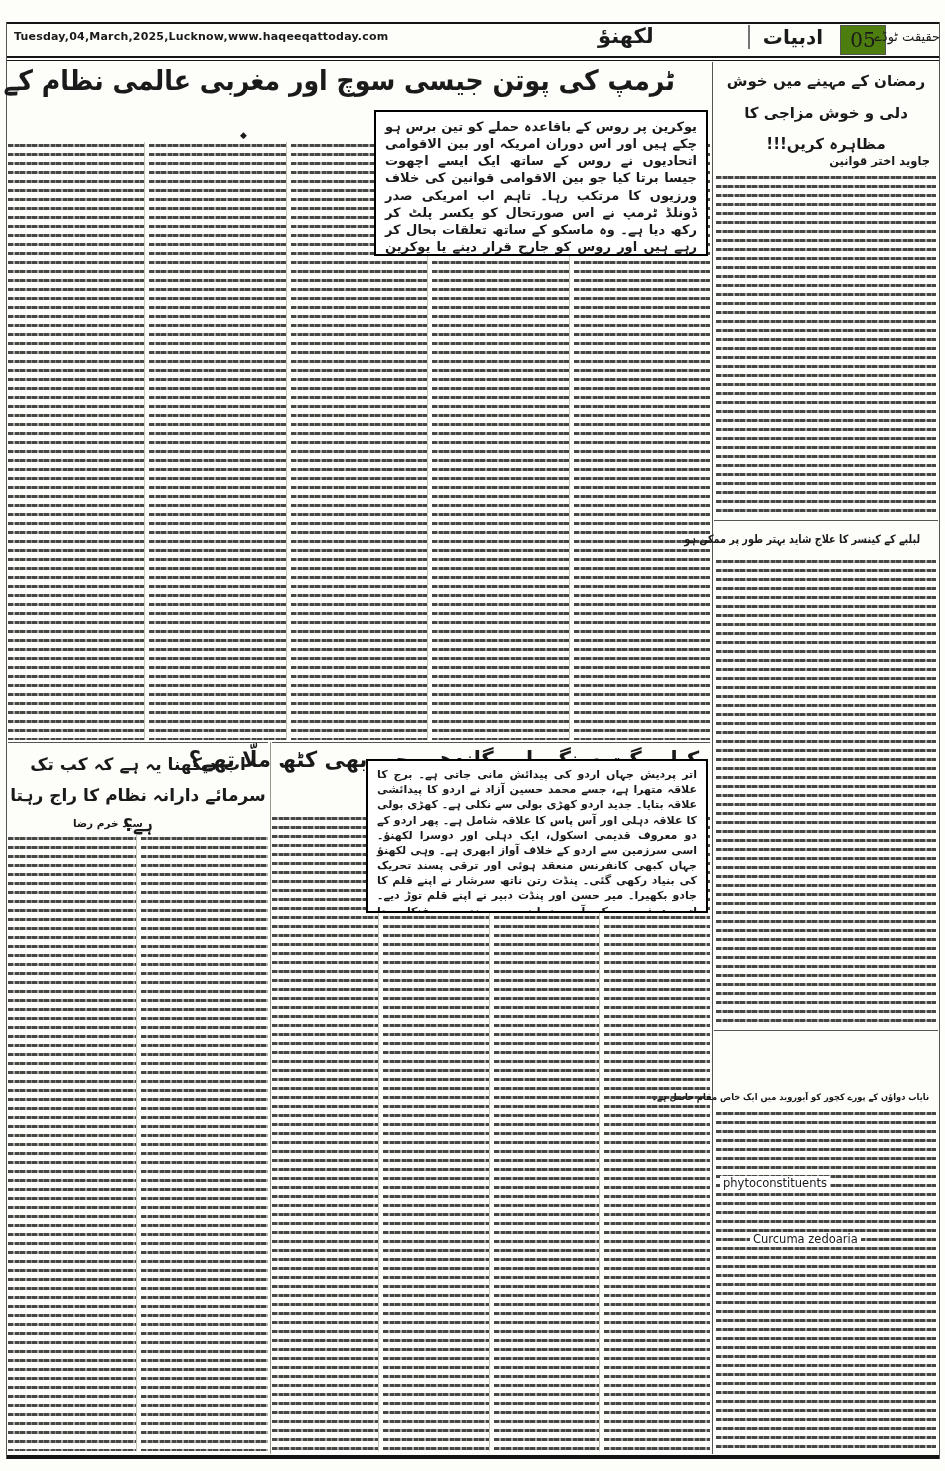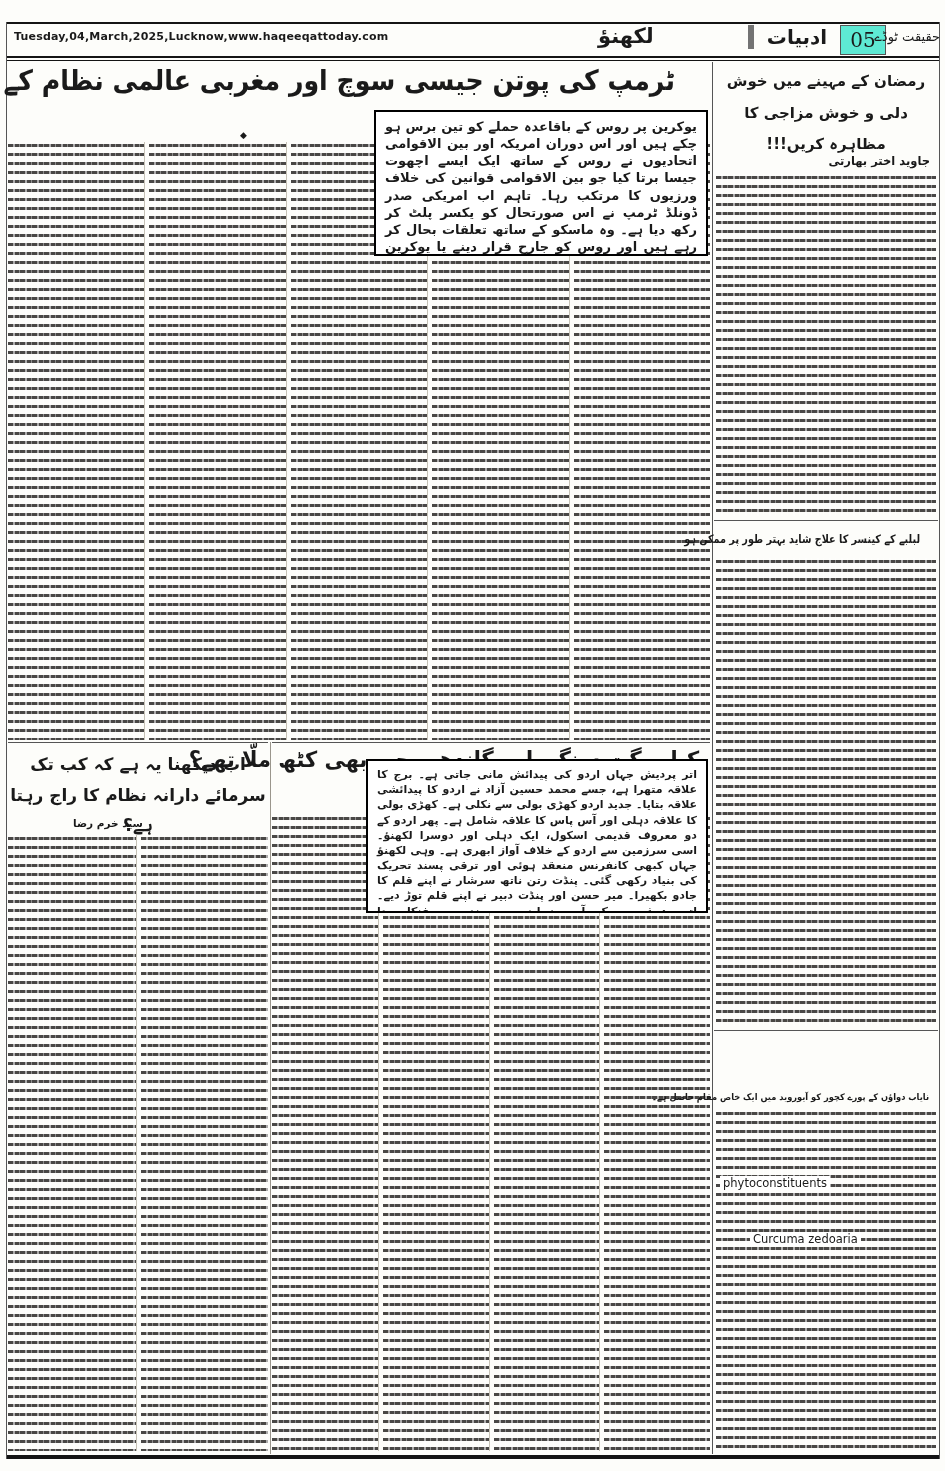--- a/index.html
+++ b/index.html
@@ -12,22 +12,22 @@
   .abs{position:absolute;}
   .rtl{direction:rtl; unicode-bidi:plaintext;}
 
   
   .hrule{position:absolute; background:#141414;}
   .vrule{position:absolute; background:#9a968c; width:1px;}
 
   
   #dateline{left:14px; top:30px; font-size:11px; font-weight:bold; letter-spacing:.2px;}
   #city{left:598px; top:24px; width:108px; font-size:21px; font-weight:bold; text-align:left;}
-  #section{left:748px; top:25px; width:86px; font-size:20px; font-weight:bold; text-align:center; border-left:6px solid #737373;}
-  #pagenumbox{left:840px; top:25px; width:44px; height:28px; background:#5eead4; border:1px solid #555;
+  #section{left:748px; top:25px; width:86px; font-size:20px; font-weight:bold; text-align:center; border-left:2px solid #737373;}
+  #pagenumbox{left:840px; top:25px; width:44px; height:28px; background:#4d7c0f; border:1px solid #555;
     font-size:20px; line-height:28px; text-align:center; font-family:"DejaVu Serif", serif;}
   #masthead{left:888px; top:29px; width:52px; font-size:13px; font-weight:normal; text-align:center; white-space:nowrap;}
 
   
   .tx{
     background-image:
       repeating-linear-gradient(90deg, rgba(255,255,255,0) 0 5px, rgba(255,255,255,.55) 5px 7px,
         rgba(255,255,255,0) 7px 11px, rgba(255,255,255,.38) 11px 12px),
       repeating-linear-gradient(180deg, rgba(0,0,0,0) 0 2.2px, rgba(28,26,24,.8) 2.2px 4.6px,
         rgba(0,0,0,0) 4.6px 9px);
@@ -138,21 +138,21 @@
       <div class="col tx"></div>
     </div>
     <div class="textbox" id="mid-box">اتر پردیش جہاں اردو کی پیدائش مانی جاتی ہے۔ برج کا علاقہ متھرا ہے، جسے محمد حسین آزاد نے اردو کا پیدائشی علاقہ بتایا۔ جدید اردو کھڑی بولی سے نکلی ہے۔ کھڑی بولی کا علاقہ دہلی اور آس پاس کا علاقہ شامل ہے۔ پھر اردو کے دو معروف قدیمی اسکول، ایک دہلی اور دوسرا لکھنؤ۔ اسی سرزمین سے اردو کے خلاف آواز ابھری ہے۔ وہی لکھنؤ جہاں کبھی کانفرنس منعقد ہوئی اور ترقی پسند تحریک کی بنیاد رکھی گئی۔ پنڈت رتن ناتھ سرشار نے اپنے قلم کا جادو بکھیرا۔ میر حسن اور پنڈت دبیر نے اپنے قلم توڑ دیے۔ اتر پردیش جس کی آب و ہوا نے پریم چند جیسے فنکار پیدا کیے، شعر و ادب کو بام عروج تک پہنچایا۔</div>
   </div>
 
   <div class="vrule" style="left:712px; top:62px; height:1392px; background:#555;"></div>
 
   <div class="abs" id="sidebar">
 
     <div class="abs headline" id="sbA-headline">رمضان کے مہینے میں خوش دلی و خوش مزاجی کا مظاہرہ کریں!!!</div>
-    <div class="abs byline" id="sbA-byline">جاوید اختر بھارتی</div>
+    <div class="abs byline" id="sbA-byline">جاوید اختر قوانین</div>
     <div class="abs tx" id="sbA-body"></div>
 
     <div class="sb-sep" style="top:458px;"></div>
     <div class="abs headline" id="sbB-headline">لبلبے کے کینسر کا علاج شاید بہتر طور پر ممکن ہو</div>
     <div class="abs tx" id="sbB-body"></div>
 
     <div class="sb-sep" style="top:968px;"></div>
     <div class="abs" id="sbC-deck">نایاب دواؤں کے پورے کچور کو آیوروید میں ایک خاص مقام حاصل ہے۔</div>
     <div class="abs tx" id="sbC-body">
       <span class="latin-inline" id="latin-phyto">phytoconstituents</span>

